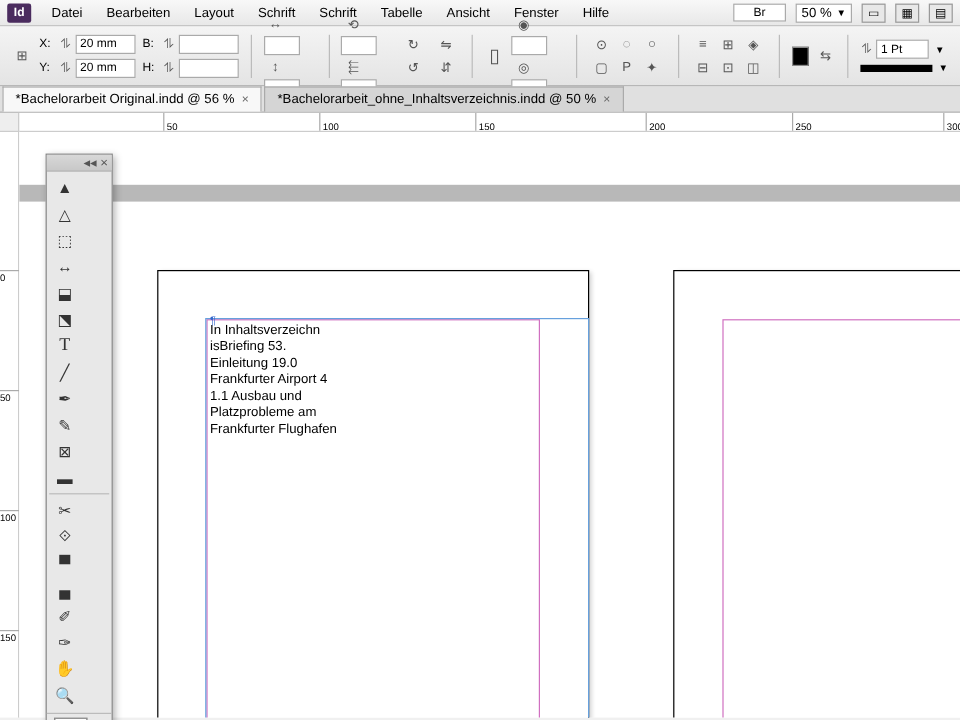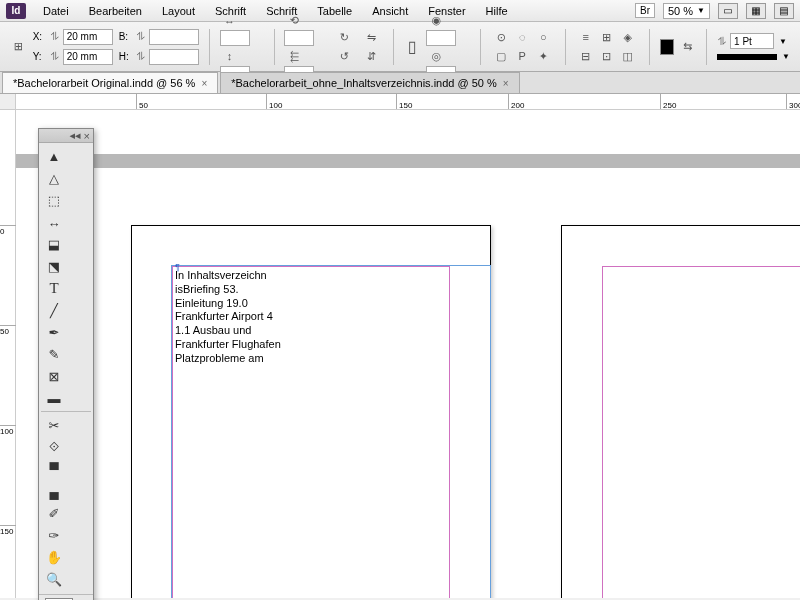--- a/index.html
+++ b/index.html
@@ -1,21 +1,21 @@
 <!DOCTYPE html>
 <html><head>
 <meta charset="utf-8">
 <style>
 * { margin: 0; padding: 0; box-sizing: border-box; font-family: Tahoma, sans-serif; font-size: 11px; }
 body { background: #f0f0f0; width: 800px; height: 600px; overflow: hidden; position: relative; }
 .menubar { height: 22px; background: linear-gradient(#f8f8f8,#e8e8e8); border-bottom: 1px solid #bbb; display: flex; align-items: center; padding: 0 6px; gap: 2px; }
 .id-logo { width: 20px; height: 16px; background: #4a2b5e; color: #fff; font-weight: bold; font-size: 10px; display: flex; align-items: center; justify-content: center; border-radius: 2px; margin-right: 6px; }
 .menu-item { padding: 3px 9px; cursor: default; }
 .menu-right { margin-left: auto; display: flex; align-items: center; gap: 8px; }
-.br-badge { border: 1px solid #aaa; padding: 1px 4px; background: #fff; font-size: 10px; }
+.br-badge { border: 1px solid #aaa; padding: 1px 16px; background: #fff; font-size: 10px; }
 .zoom-select { border: 1px solid #aaa; padding: 1px 4px; background: #fff; display: flex; align-items: center; gap: 4px; }
 .zoom-select .arrow { font-size: 8px; }
 .icon-btn { width: 20px; height: 16px; border: 1px solid #999; background: #e8e8e8; display: flex; align-items: center; justify-content: center; font-size: 10px; }
 .control-bar { height: 50px; background: linear-gradient(#f4f4f4,#e4e4e4); border-bottom: 1px solid #aaa; display: flex; align-items: center; padding: 4px 10px; gap: 6px; }
 .xy-group { display: flex; flex-direction: column; gap: 2px; }
 .xy-row { display: flex; align-items: center; gap: 3px; }
 .xy-label { width: 14px; font-size: 10px; }
 .xy-input { width: 50px; height: 16px; border: 1px solid #aaa; background: #fff; padding: 0 3px; font-size: 10px; }
 .sep { width: 1px; height: 36px; background: #bbb; margin: 0 4px; }
 .ctrl-icon { width: 20px; height: 18px; border: 1px solid transparent; display: flex; align-items: center; justify-content: center; font-size: 11px; color: #555; }
@@ -177,21 +177,21 @@
     <span class="tab-close">×</span>
   </div>
 </div>
 
 <div style="position:relative">
   <div class="corner"></div>
   <div class="ruler-h">
     <div class="tick" style="left:120px">50</div>
     <div class="tick" style="left:250px">100</div>
     <div class="tick" style="left:380px">150</div>
-    <div class="tick" style="left:492px">200</div>
+    <div class="tick" style="left:522px">200</div>
     <div class="tick" style="left:644px">250</div>
     <div class="tick" style="left:770px">300</div>
   </div>
 </div>
 
 <div class="workspace">
   <div class="ruler-v">
     <div class="tick" style="top:115px">0</div>
     <div class="tick" style="top:215px">50</div>
     <div class="tick" style="top:315px">100</div>
@@ -205,22 +205,22 @@
     <div class="page page-right">
       <div class="margin"></div>
     </div>
     <div class="text-frame">
       <span class="anchor">¶</span>
       <div>In Inhaltsverzeichn</div>
       <div>isBriefing 53.</div>
       <div>Einleitung 19.0</div>
       <div>Frankfurter Airport 4</div>
       <div>1.1 Ausbau und</div>
+      <div>Platzprobleme am</div>
       <div>Frankfurter Flughafen</div>
-      <div>Platzprobleme am</div>
     </div>
   </div>
 </div>
 
 <div class="toolbox">
   <div class="toolbox-header">
     <span>◂◂</span>
     <span>×</span>
   </div>
   <div class="tool-grid">

